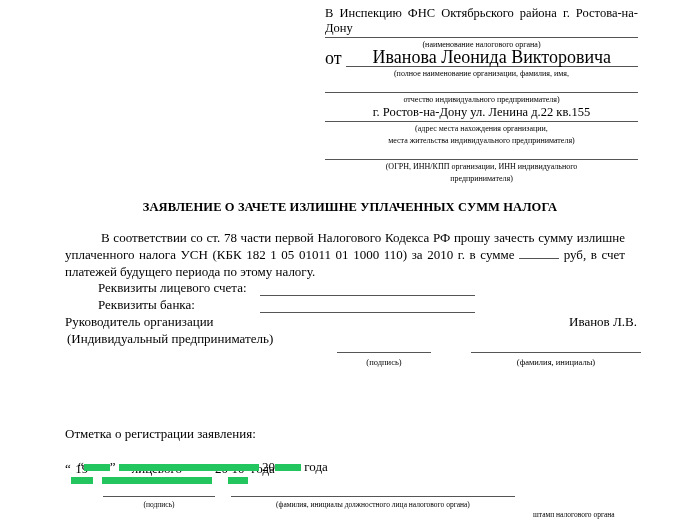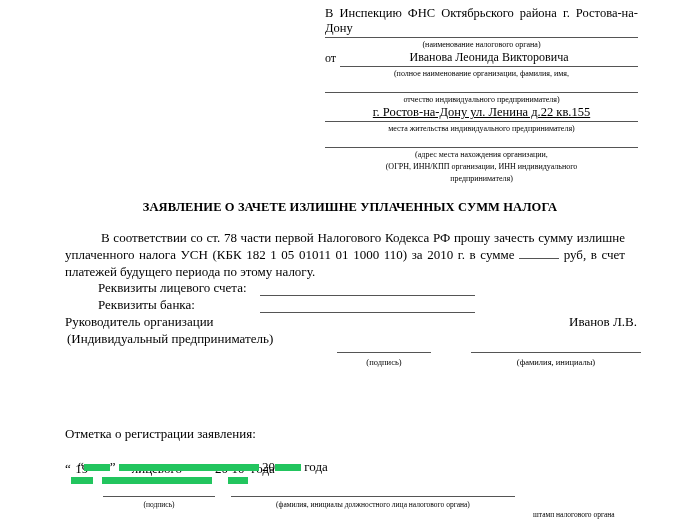--- a/index.html
+++ b/index.html
@@ -35,36 +35,35 @@
   .hdr-line {
     font-size: 12.5px;
     line-height: 15px;
     text-align: justify;
     text-align-last: justify;
     border-bottom: 1px solid #555;
     padding-bottom: 1px;
   }
   .hdr-line.center {
     text-align-last: center;
-    text-decoration: underline;
   }
   .hdr-caption {
     font-size: 8px;
     line-height: 11px;
     text-align: center;
     padding-top: 1px;
   }
   .hdr-caption.under {
     border-bottom: 1px solid #555;
     padding-bottom: 13px;
   }
   .from-row {
     display: flex;
     align-items: flex-end;
-    font-size: 12px;
+    font-size: 18px;
     line-height: 15px;
   }
   .from-label {
     flex: 0 0 auto;
     padding-right: 4px;
     padding-bottom: 1px;
   }
   .from-value {
     flex: 1 1 auto;
     text-align: center;
@@ -225,22 +224,22 @@
     <div class="hdr-caption">(наименование налогового органа)</div>
 
     <div class="from-row">
       <span class="from-label">от</span>
       <span class="from-value">Иванова Леонида Викторовича</span>
     </div>
     <div class="hdr-caption under">(полное наименование организации, фамилия, имя,</div>
     <div class="hdr-caption">отчество индивидуального предпринимателя)</div>
 
     <div class="hdr-line center">г. Ростов-на-Дону ул. Ленина д.22 кв.155</div>
+    <div class="hdr-caption">(адрес места нахождения организации,</div>
     <div class="hdr-caption under">места жительства индивидуального предпринимателя)</div>
-    <div class="hdr-caption">(адрес места нахождения организации,</div>
 
     <div class="hdr-caption">(ОГРН, ИНН/КПП организации, ИНН индивидуального</div>
     <div class="hdr-caption">предпринимателя)</div>
   </div>
 
   <div class="doc-title">ЗАЯВЛЕНИЕ О ЗАЧЕТЕ ИЗЛИШНЕ УПЛАЧЕННЫХ СУММ НАЛОГА</div>
 
   <div class="body-par"><span>В соответствии со ст. 78 части первой Налогового Кодекса РФ прошу зачесть сумму излишне уплаченного налога УСН (КБК </span><span>182 1 05 01011 01 1000 110</span><span>) за </span><span>2010</span><span> г. в  сумме </span><span class="blank-inline"></span><span> руб, в счет платежей будущего периода по этому налогу.</span></div>
 
   <div class="req-block">

